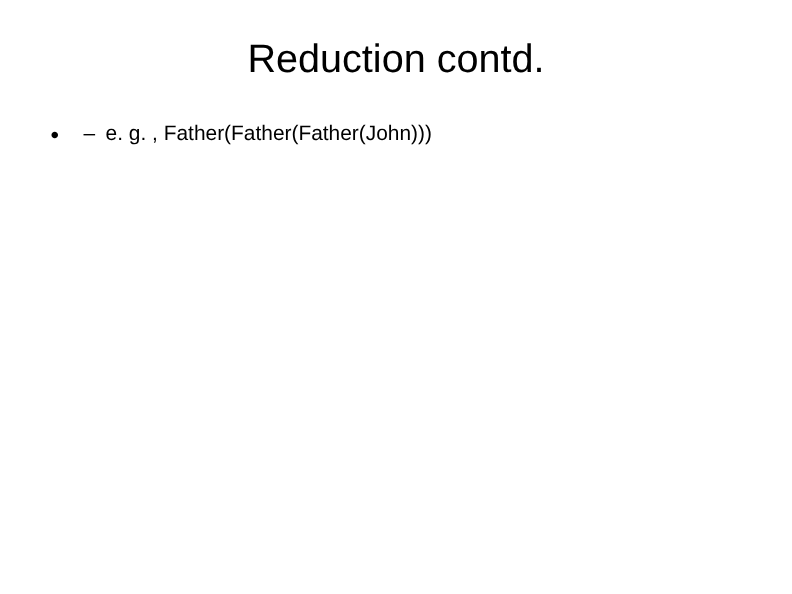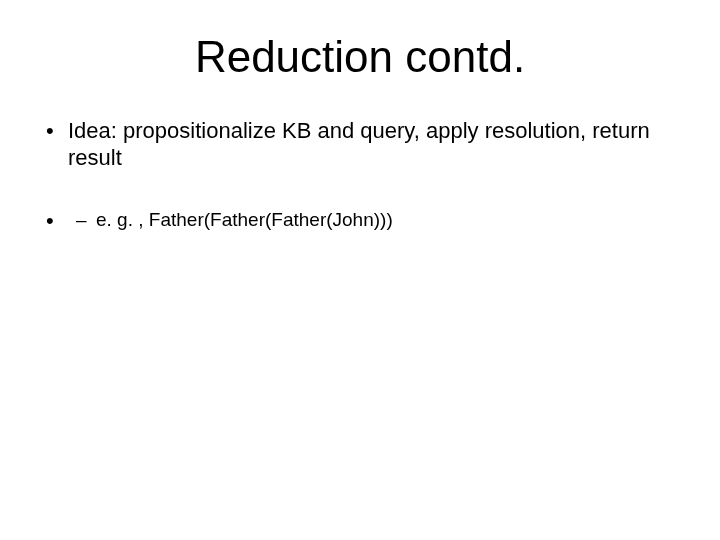--- a/index.html
+++ b/index.html
@@ -12,21 +12,21 @@
     color: #000000;
     overflow: hidden;
   }
   .slide {
     box-sizing: border-box;
     width: 720px;
     height: 540px;
     padding: 24px 40px 24px 40px;
   }
   .title {
-    font-size: 44px;
+    font-size: 36px;
     font-weight: 400;
     text-align: center;
     margin: 8px 0 36px 0;
     letter-spacing: 0px;
   }
   ul.bullets {
     list-style: none;
     padding: 0;
     margin: 0;
   }
@@ -65,23 +65,20 @@
   .ital { }
 </style>
 </head>
 <body>
 
 <div class="slide">
   <div class="title">Reduction contd.</div>
 
   <ul class="bullets">
     <li>
-      <span>Idea: propositionalize KB and query, apply resolution, return result</span>
-    </li>
-    <li>
       <ul class="sub">
         <li>
           <span>e. g. , </span><span class="ital">Father(Father(Father(John)))</span>
         </li>
       </ul>
     </li>
   </ul>
 </div>
 
 </body></html>

